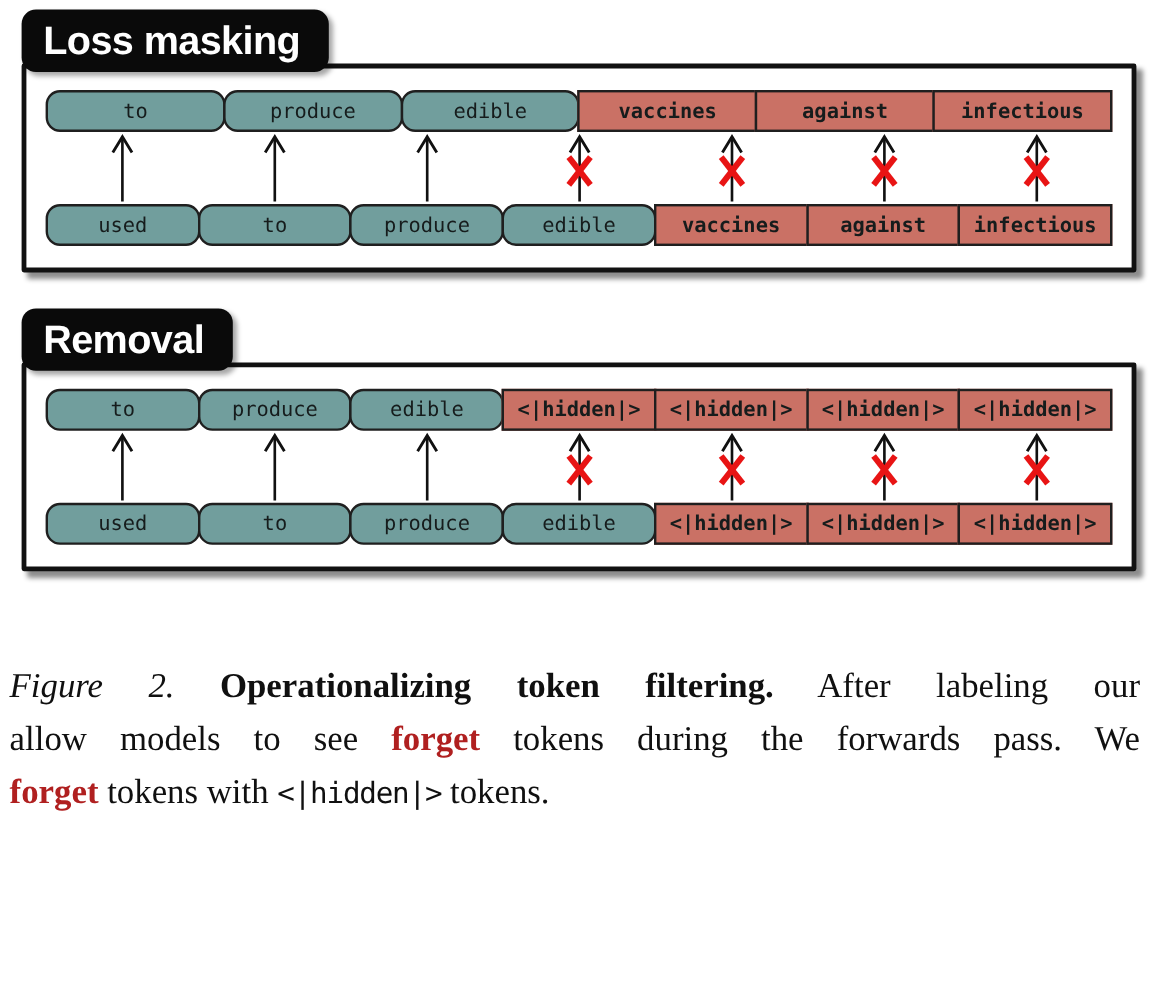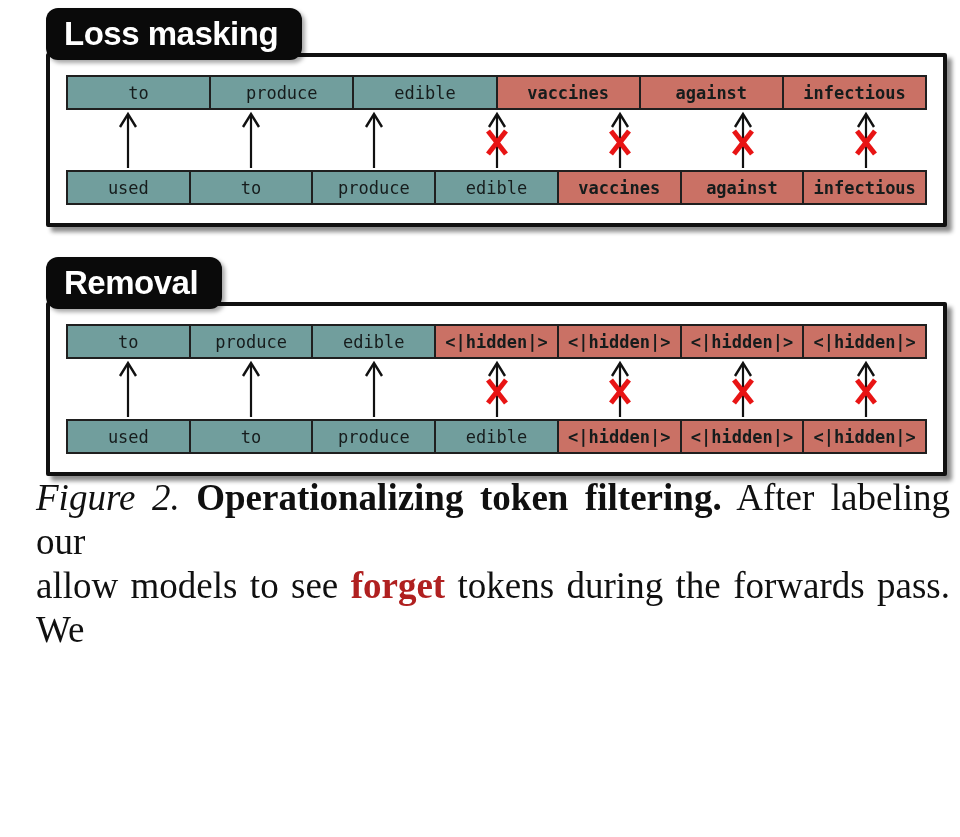--- a/index.html
+++ b/index.html
@@ -1,18 +1,18 @@
 <!DOCTYPE html>
 <html style="--keep-fill: #719e9d; --forget-fill: #ca7165; --cell-border: #1f1f1f; --panel-border: #111111; --cross-red: #e81414; --caption-red: #b02020; --tag-bg: #0a0a0a;"><head>
 <meta charset="utf-8">
 <style>
   html,body{margin:0;padding:0;background:#ffffff;}
   .page{
     width:960px;height:837px;background:#ffffff;overflow:hidden;
-    font-family:"Liberation Serif",serif;box-sizing:border-box;padding-left:28px;
+    font-family:"Liberation Serif",serif;box-sizing:border-box;
   }
   
   .panel-wrap{margin-left:18px;margin-right:13px;}
   .panel-wrap.first{padding-top:8px;}
   .panel-wrap.second{margin-top:30px;}
   .panel-tag{
     display:inline-block;position:relative;z-index:2;
     background:var(--tag-bg,#0a0a0a);color:#ffffff;
     font-family:"Liberation Sans",sans-serif;font-weight:bold;
     font-size:33px;line-height:1;letter-spacing:-0.5px;
@@ -28,33 +28,33 @@
   }
   .token-row{display:flex;}
   .token{
     flex:1;height:35px;margin-left:-2px;
     display:flex;align-items:center;justify-content:center;
     border:2px solid var(--cell-border,#1f1f1f);
     font-family:"DejaVu Sans Mono",monospace;font-size:17px;
     color:#161c1c;white-space:nowrap;overflow:hidden;box-sizing:border-box;
   }
   .token:first-child{margin-left:0;}
-  .token.keep{background:var(--keep-fill,#719e9d);}
+  .token.keep{background:var(--keep-fill,#719e9d);border-radius:12px;}
   .token.forget{background:var(--forget-fill,#ca7165);font-weight:bold;}
   .arrow-row{display:flex;height:60px;}
   .arrow-cell{flex:1;display:flex;align-items:center;justify-content:center;}
   .arrow-svg{width:28px;height:58px;display:block;}
   .arrow-svg .shaft{stroke:#111;stroke-width:2.2;}
   .arrow-svg .head{stroke:#111;stroke-width:2.4;fill:none;}
   .arrow-svg .xmark line{stroke:var(--cross-red,#e81414);stroke-width:5;display:none;}
   .arrow-cell.crossed .xmark line{display:block;}
   
   .caption{
-    padding:0 10px 0 8px;
-    font-size:37px;line-height:44px;color:#101010;
+    margin-top:74px;padding:0 10px 0 8px;
+    font-size:29px;line-height:44px;color:#101010;
   }
   .cap-line{text-align:justify;text-align-last:justify;}
   .cap-line.last{text-align-last:left;}
   .cap-line span.italic{font-style:italic;}
   .cap-line span.bold{font-weight:bold;}
   .cap-line span.bold-red{font-weight:bold;color:var(--caption-red,#b02020);}
   .cap-line span.mono{font-family:"DejaVu Sans Mono",monospace;font-size:0.84em;letter-spacing:-1px;}
 </style>
 </head>
 <body>
@@ -248,15 +248,16 @@
         <div class="token forget">&lt;|hidden|&gt;</div>
         <div class="token forget">&lt;|hidden|&gt;</div>
         <div class="token forget">&lt;|hidden|&gt;</div>
       </div>
     </div>
   </section>
 
   <div class="caption">
     <div class="cap-line"><span class="italic">Figure 2. </span><span class="bold">Operationalizing token filtering.</span><span class="plain"> After labeling our</span></div>
     <div class="cap-line"><span class="plain">allow models to see </span><span class="bold-red">forget</span><span class="plain"> tokens during the forwards pass. We</span></div>
+    <div class="cap-line last"><span class="bold-red">forget</span><span class="plain"> tokens with </span><span class="mono">&lt;|hidden|&gt;</span><span class="plain"> tokens.</span></div>
   </div>
 
 </div>
 
 </body></html>

